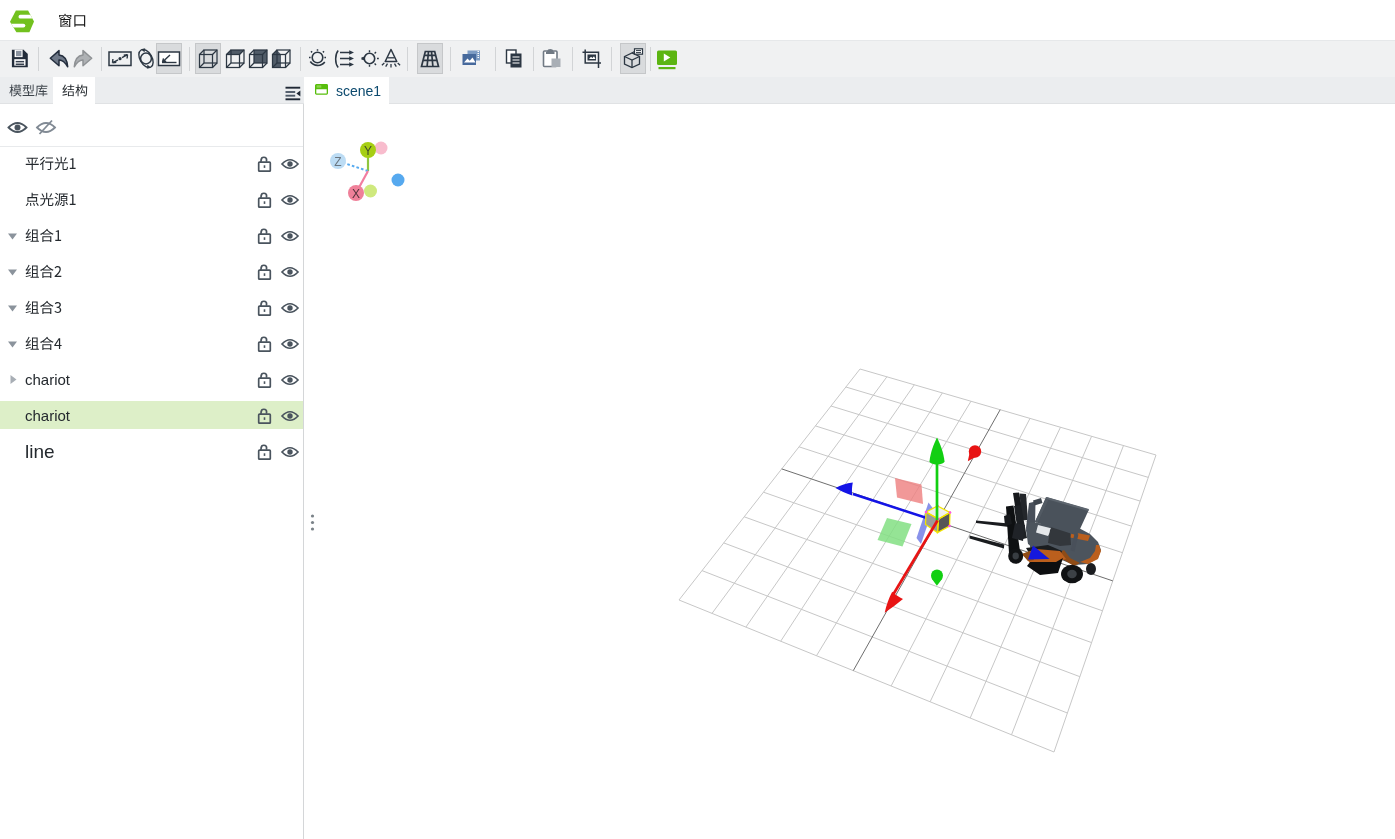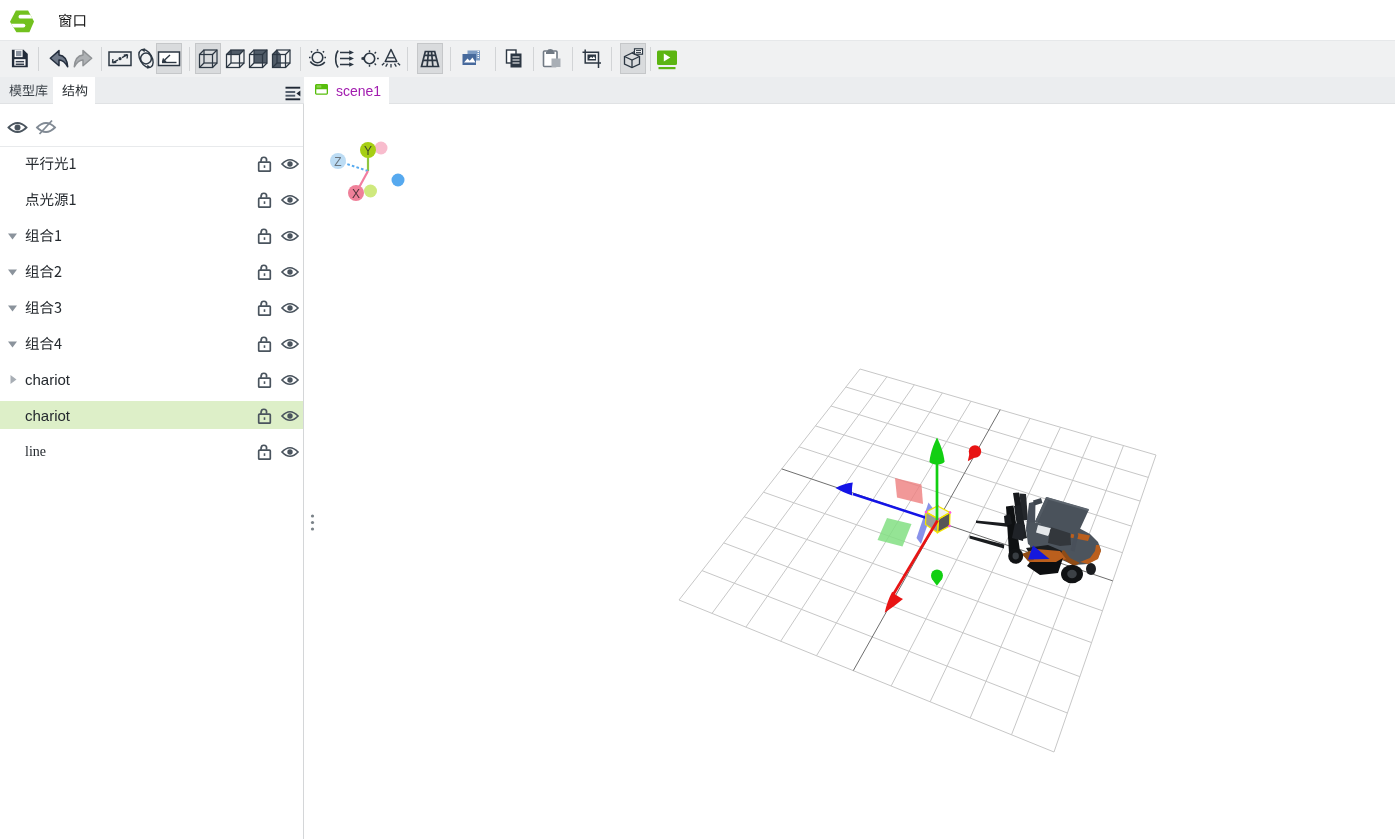--- a/index.html
+++ b/index.html
@@ -339,41 +339,41 @@
     <g fill="none" stroke="#4a545e" stroke-width="1.7">
       <rect x="1.2" y="7.2" width="11.6" height="9" rx="0.8"></rect>
       <path d="M3.3 7.2 L3.7 4.9 A2.7 2.7 0 0 1 9.1 5.0 L8.95 6.0" stroke-linecap="round"></path>
       <path d="M7 10.3 v2.6" stroke-width="1.6"></path>
     </g>
   </svg>
 <svg style="position:absolute;left:280.5px;top:408.5px" width="18" height="14" viewBox="0 0 18 14">
     <path d="M1 7 Q9 -1.5 17 7 Q9 15.5 1 7 Z" fill="none" stroke="#4a545e" stroke-width="1.7"></path>
     <circle cx="9" cy="7" r="2.7" fill="#4a545e"></circle>
   </svg>
-<div style="position:absolute;left:25px;top:441.5px;font-size:14px;line-height:20px;color:#24292e;font-family:Liberation Serif, serif;">line</div>
+<div style="position:absolute;left:25px;top:441.5px;font-size:19px;line-height:20px;color:#24292e;">line</div>
 <svg style="position:absolute;left:257px;top:443.0px" width="15" height="17" viewBox="0 0 14 17">
     <g fill="none" stroke="#4a545e" stroke-width="1.7">
       <rect x="1.2" y="7.2" width="11.6" height="9" rx="0.8"></rect>
       <path d="M3.3 7.2 L3.7 4.9 A2.7 2.7 0 0 1 9.1 5.0 L8.95 6.0" stroke-linecap="round"></path>
       <path d="M7 10.3 v2.6" stroke-width="1.6"></path>
     </g>
   </svg>
 <svg style="position:absolute;left:280.5px;top:444.5px" width="18" height="14" viewBox="0 0 18 14">
     <path d="M1 7 Q9 -1.5 17 7 Q9 15.5 1 7 Z" fill="none" stroke="#4a545e" stroke-width="1.7"></path>
     <circle cx="9" cy="7" r="2.7" fill="#4a545e"></circle>
   </svg>
 
 <div style="position:absolute;left:304px;top:77px;width:1091px;height:27px;background:#ebedef;border-bottom:1px solid #e0e2e4;"></div>
 <div style="position:absolute;left:304px;top:77px;width:85px;height:28px;background:#fff;"></div>
 <svg style="position:absolute;left:314.5px;top:83.5px" width="13" height="11" viewBox="0 0 13 11">
 <rect x="0.65" y="0.65" width="11.7" height="9.4" rx="0.8" fill="none" stroke="#58be0c" stroke-width="1.3"></rect>
 <path d="M0.65 1.45 a0.8 0.8 0 0 1 0.8 -0.8 h9.9 a0.8 0.8 0 0 1 0.8 0.8 v3.75 h-11.5z" fill="#58be0c"></path>
 <rect x="1.6" y="1.3" width="4.7" height="2.4" fill="#8ed54f"></rect>
 </svg>
-<div style="position:absolute;left:336px;top:84px;font-size:14px;line-height:15px;color:#a21caf;">scene1</div>
+<div style="position:absolute;left:336px;top:84px;font-size:14px;line-height:15px;color:#0c4a6e;">scene1</div>
 
 <svg style="position:absolute;left:304px;top:104px" width="1091" height="735" viewBox="304 104 1091 735">
 <path d="M860.0 369.0L679.0 600.0M860.0 369.0L1156.0 455.0M886.9 376.8L712.0 613.4M845.9 387.0L1148.3 477.4M914.3 384.8L745.9 627.1M831.0 406.0L1140.2 501.1M942.4 392.9L780.7 641.2M815.4 425.9L1131.6 526.2M971.0 401.2L816.5 655.7M799.0 446.8L1122.4 552.7M1030.0 418.4L891.1 686.0M763.5 492.2L1102.5 610.8M1060.5 427.2L930.1 701.8M744.2 516.8L1091.6 642.6M1091.6 436.3L970.2 718.0M723.7 542.9L1079.9 676.7M1123.5 445.5L1011.5 734.8M702.0 570.6L1067.4 713.0M1156.0 455.0L1054.0 752.0M679.0 600.0L1054.0 752.0" stroke="#c7c7c7" stroke-width="1" fill="none"></path>
     <path d="M1000.2 409.7L853.3 670.6M781.7 468.9L1112.8 580.9" stroke="#6e6e6e" stroke-width="1" fill="none"></path>
 <circle cx="381" cy="148" r="6.5" fill="#f8bccd"></circle>
 <line x1="368" y1="171" x2="368" y2="150" stroke="#8ec63f" stroke-width="2.2"></line>
 <line x1="368" y1="171" x2="338" y2="161" stroke="#55aaf0" stroke-width="2" stroke-dasharray="2.6,2.2"></line>
 <line x1="368" y1="171" x2="356" y2="193" stroke="#f27da0" stroke-width="2.2"></line>
 <circle cx="368" cy="150" r="8" fill="#a6ce14"></circle>
 <text x="368" y="154.5" text-anchor="middle" font-size="12" fill="#3f4a2a" font-family="Liberation Sans">Y</text>

